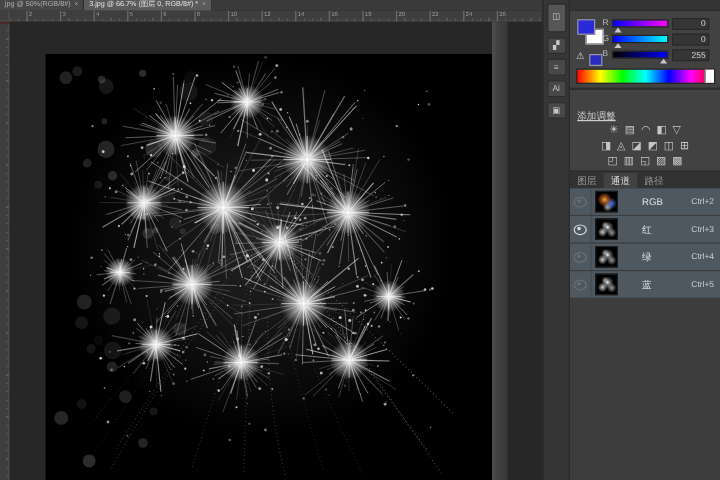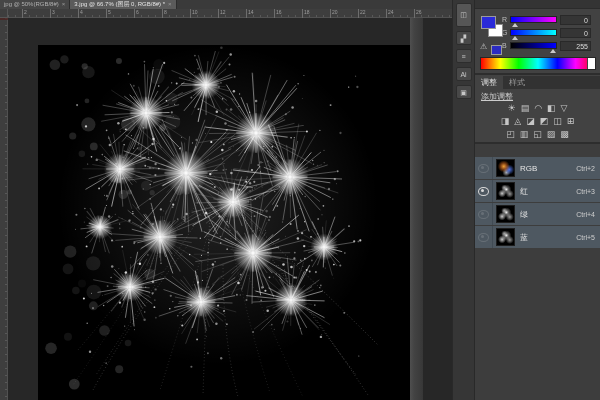--- a/index.html
+++ b/index.html
@@ -86,21 +86,21 @@
   .thumb{width:17px;height:16px;background-color:#000;border:1px solid #1d1d1d;margin-left:3px;flex:none;
     background-image:
       radial-gradient(circle at 55% 40%, rgba(255,255,255,.95) 0, rgba(255,255,255,.4) 2px, transparent 5px),
       radial-gradient(circle at 30% 65%, rgba(255,255,255,.8) 0, transparent 4px),
       radial-gradient(circle at 75% 68%, rgba(255,255,255,.6) 0, transparent 4px),
       radial-gradient(circle at 42% 28%, rgba(255,255,255,.5) 0, transparent 3px);}
   .thumb.rgb{background-image:
       radial-gradient(circle at 40% 40%, rgba(255,170,60,.95) 0, rgba(255,130,40,.5) 3px, transparent 6px),
       radial-gradient(circle at 72% 60%, rgba(90,130,255,.9) 0, transparent 5px),
       radial-gradient(circle at 55% 78%, rgba(255,255,255,.7) 0, transparent 4px);}
-  .ch-name{margin-left:5px;font-size:8px;color:#e4e4e4;}
+  .ch-name{margin-left:20px;font-size:8px;color:#e4e4e4;}
   .ch-key{position:absolute;right:5px;font-size:7px;color:#cfcfcf;}
 </style>
 </head>
 <body>
 
 <div class="app">
 
   <div class="tabbar">
       <div class="doc-tab">
         <span>jpg @ 50%(RGB/8#)</span>
@@ -1160,24 +1160,20 @@
           <div class="cval">255</div>
         </div>
       </div>
     <div class="gamut">⚠</div>
     <div class="gamut-swatch"></div>
     <div class="spectrum">
       <div class="spectrum-end"></div>
     </div>
     <div class="pdiv" style="top:73px"></div>
 
-    <div class="adj-tabs" style="top:76px" id="adj-tabs">
-        <div class="ptab active">调整</div>
-        <div class="ptab">样式</div>
-      </div>
     <div class="add-label">添加调整</div>
     <div class="adj-rows" id="adj-rows">
         <div class="adj-row">
           <span class="adj-icon">☀</span>
           <span class="adj-icon">▤</span>
           <span class="adj-icon">◠</span>
           <span class="adj-icon">◧</span>
           <span class="adj-icon">▽</span>
         </div>
         <div class="adj-row">
@@ -1192,20 +1188,25 @@
           <span class="adj-icon">◰</span>
           <span class="adj-icon">▥</span>
           <span class="adj-icon">◱</span>
           <span class="adj-icon">▨</span>
           <span class="adj-icon">▩</span>
         </div>
       </div>
     <div class="pdiv" style="top:142px"></div>
 
     <div class="chan">
+      <div class="chan-tabs" style="top:0" id="chan-tabs">
+          <div class="ptab">图层</div>
+          <div class="ptab active">通道</div>
+          <div class="ptab">路径</div>
+        </div>
       <div class="ch-rows" id="ch-rows">
           <div class="ch-row" style="background: rgb(78, 88, 97);">
             <div class="eye-cell">
               <div class="eye dim"></div>
             </div>
             <div class="thumb rgb"></div>
             <span class="ch-name">RGB</span>
             <span class="ch-key">Ctrl+2</span>
           </div>
           <div class="ch-row" style="background: rgb(78, 88, 97);">

